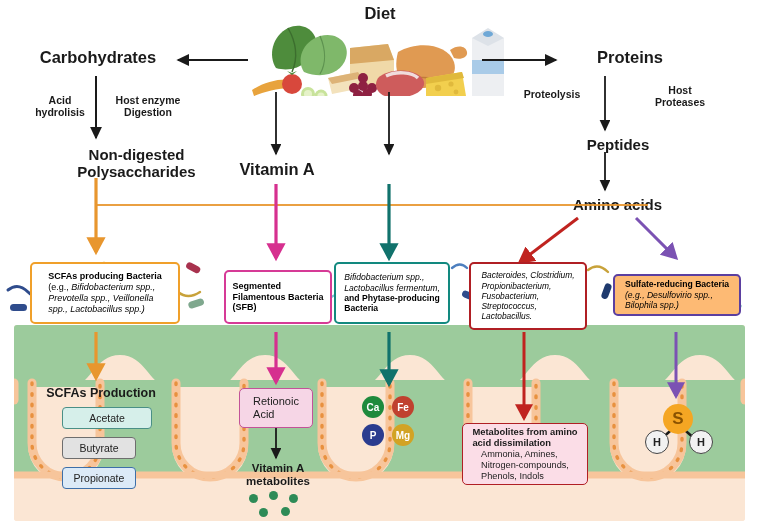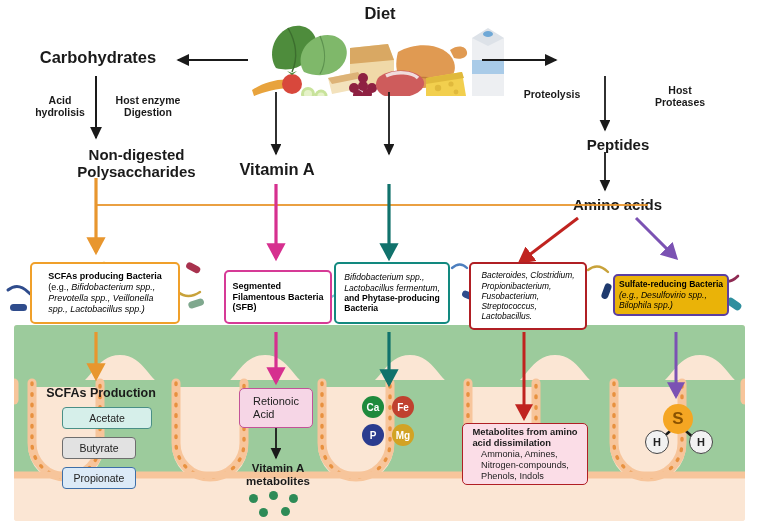--- a/index.html
+++ b/index.html
@@ -123,20 +123,21 @@
     <path d="M226,22 L258,22 L258,80 L226,80 Z" fill="#EDEFF2"></path>
     <path d="M226,22 L242,12 L258,22 L242,30 Z" fill="#DDE2E8"></path>
     <rect x="226" y="44" width="32" height="14" fill="#A9CBE8"></rect>
     <ellipse cx="242" cy="18" rx="5" ry="3" fill="#6FA8D6"></ellipse>
   </svg>
 
   <div class="lbl t-big" style="left:330px;top:4px;width:100px;">Diet</div>
 
   <div class="lbl t-big" style="left:28px;top:48px;width:140px;">Carbohydrates</div>
 
+  <div class="lbl t-big" style="left:570px;top:48px;width:120px;">Proteins</div>
 
   <div class="lbl t-med" style="left:40px;top:146px;width:125px;margin-left:34px;">Non-digested
 Polysaccharides</div>
 
   <div class="lbl t-big" style="left:222px;top:160px;width:110px;">Vitamin A</div>
 
 
   <div class="lbl t-med" style="left:568px;top:136px;width:100px;">Peptides</div>
 
   <div class="lbl t-med" style="left:555px;top:196px;width:125px;">Amino acids</div>
@@ -270,21 +271,21 @@
   <div class="box" style="left:469px;top:262px;width:118px;height:68px;border:2px solid #B01F24;background:#fff;">
     <div style="font-size:8.4px;font-style:italic;">
       <div>Bacteroides, Clostridium,</div>
       <div>Propionibacterium,</div>
       <div>Fusobacterium,</div>
       <div>Streptococcus,</div>
       <div>Lactobacillus.</div>
     </div>
   </div>
 
-  <div class="box" style="left:613px;top:274px;width:116px;height:42px;border:2px solid #5B3FA0;background:#eab308;">
+  <div class="box" style="left:613px;top:274px;width:128px;height:42px;border:2px solid #5B3FA0;background:#fdba74;">
     <div style="font-size:8.6px;">
       <div style="font-weight:bold;">Sulfate-reducing Bacteria</div>
       <div style="font-style:italic;">(e.g., Desulfovirio spp.,</div>
       <div style="font-style:italic;">Bilophila spp.)</div>
     </div>
   </div>
 
   <div class="lbl" style="left:36px;top:386px;width:130px;font-size:12.5px;">SCFAs Production</div>
 
   <div class="scfa-item" style="left:62px;top:407px;width:90px;height:22px;background:#D6EFEA;border:1.4px solid #4A8F86;">

